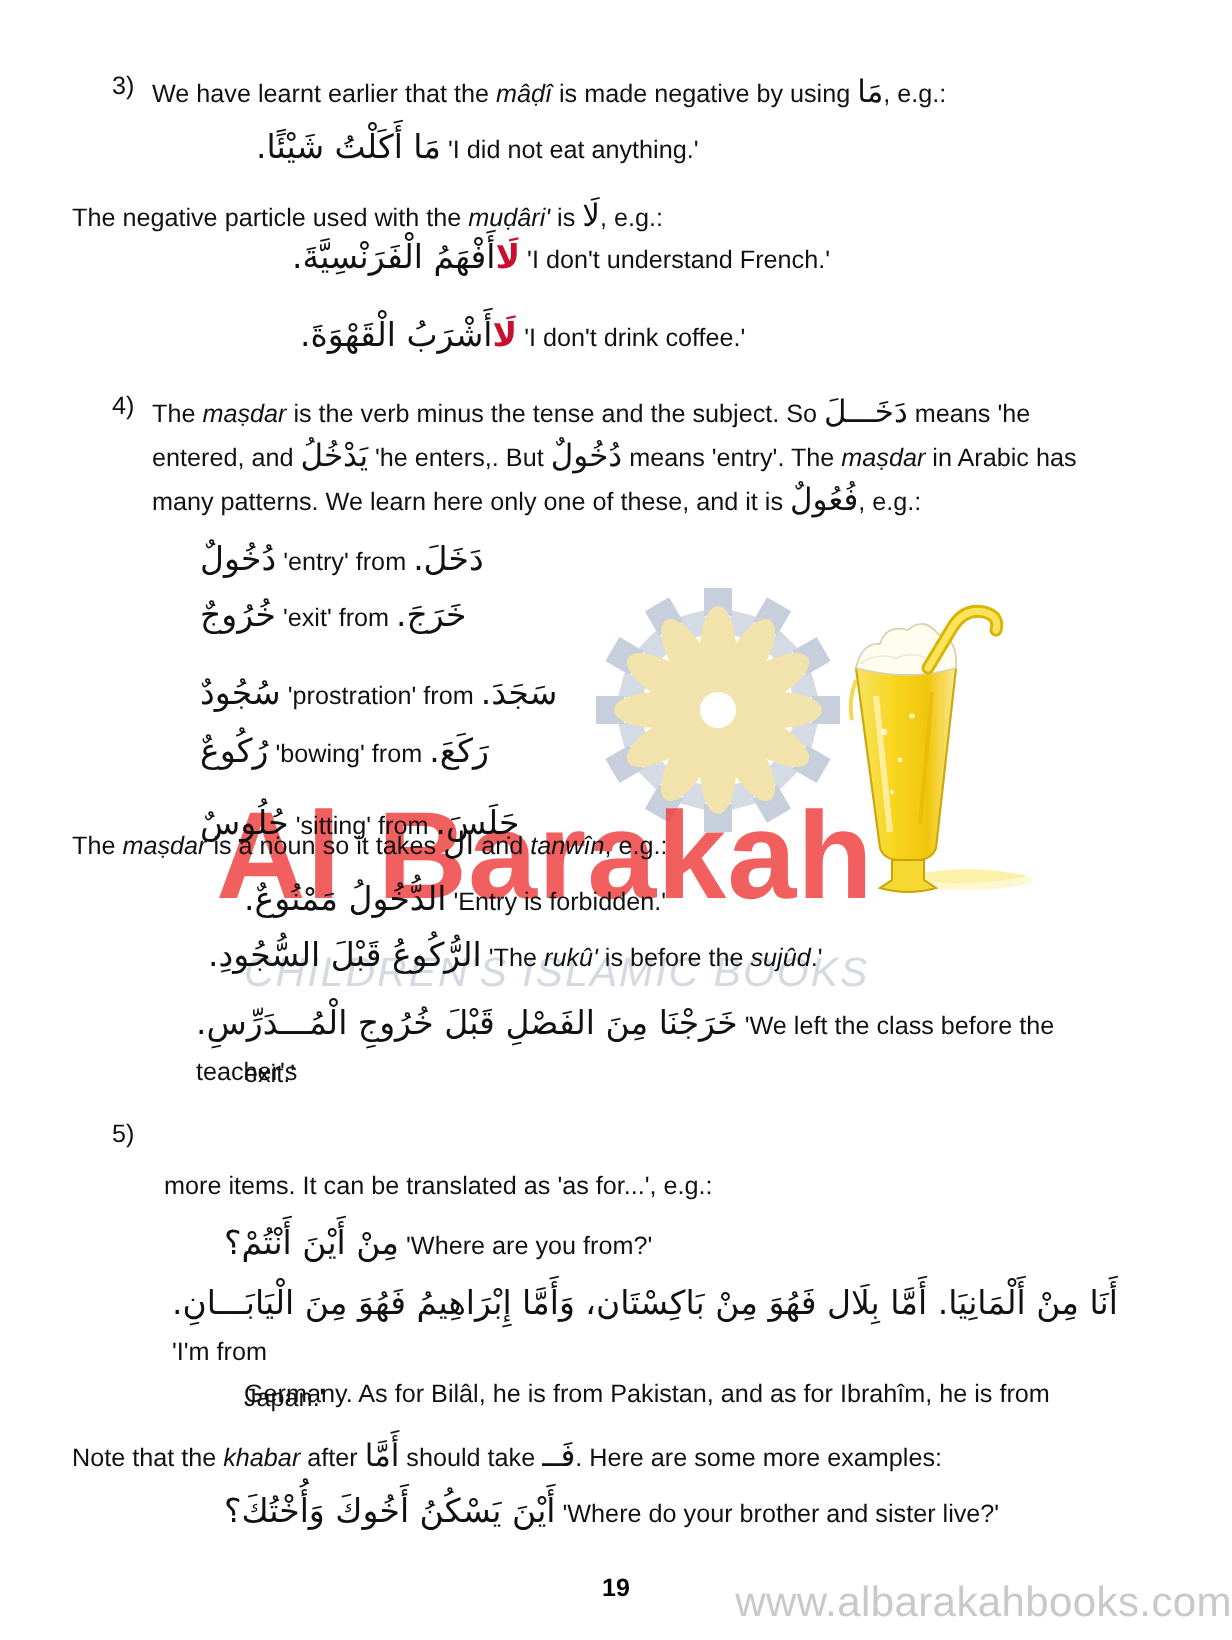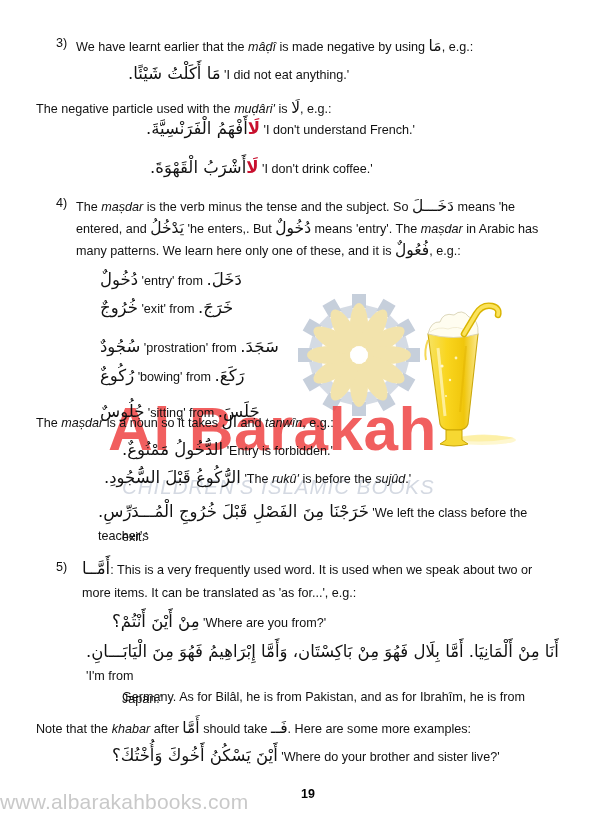--- a/index.html
+++ b/index.html
@@ -52,21 +52,21 @@
     color: #d4d9e2;
     white-space: nowrap;
     font-family: "Liberation Sans", sans-serif;
     font-style: italic;
   }
   .wm-url {
     position: absolute;
     left: 0;
     top: 790px;
     width: 616px;
-    text-align: left;
+    text-align: right;
     font-size: 21px;
     color: #c9c9c9;
     letter-spacing: 0.2px;
   }
 
   
   .rosette {
     position: absolute;
     left: 296px;
     top: 292px;
@@ -318,23 +318,20 @@
     </div>
     <div class="ex" style="left:98px; top:500px; width:478px;">
       <span class="ar-big">خَرَجْنَا مِنَ الفَصْلِ قَبْلَ خُرُوجِ الْمُـــدَرِّسِ.</span>
       <span>'We left the class before the teacher's</span>
     </div>
     <div class="ex" style="left:122px; top:526px;">
       <span>exit.'</span>
     </div>
 
     <div class="num" style="left:56px; top:560px;">5)</div>
-    <div class="para justify" style="left:82px; top:558px; width:490px;">
-      <span class="ar-big">أَمَّــا</span><span>: This is a very frequently used word. It is used when we speak about two or</span>
-    </div>
     <div class="para" style="left:82px; top:583px; width:490px;">
       <span>more items. It can be translated as 'as for...', e.g.:</span>
     </div>
 
     <div class="ex" style="left:112px; top:610px; width:450px;">
       <span class="ar-big">مِنْ أَيْنَ أَنْتُمْ؟</span>
       <span>'Where are you from?'</span>
     </div>
     <div class="ex" style="left:86px; top:640px; width:490px;">
       <span class="ar-big">أَنَا مِنْ أَلْمَانِيَا. أَمَّا بِلَال فَهُوَ مِنْ بَاكِسْتَان، وَأَمَّا إِبْرَاهِيمُ فَهُوَ مِنَ الْيَابَـــانِ.</span>

